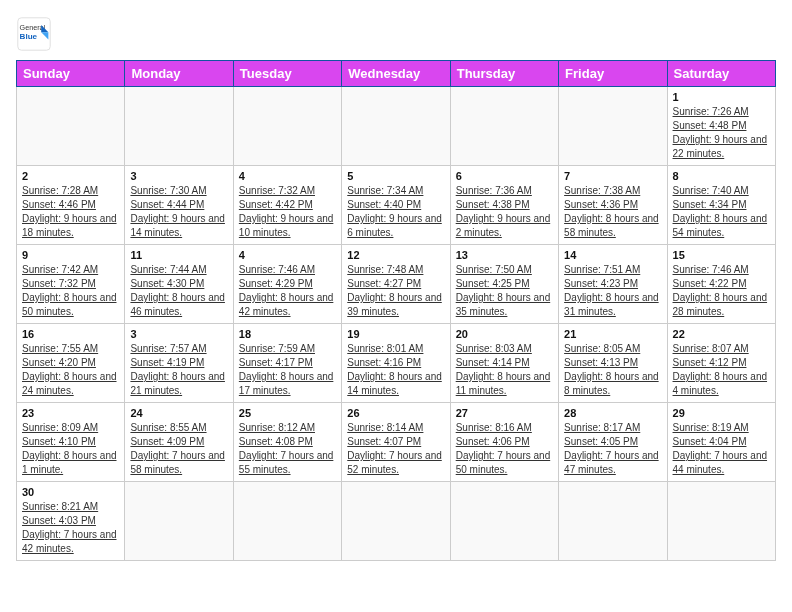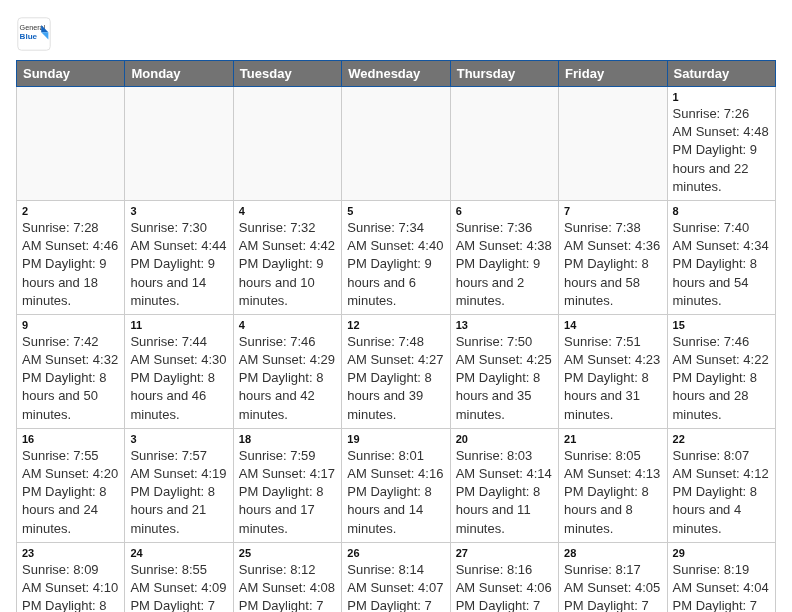--- a/index.html
+++ b/index.html
@@ -46,21 +46,21 @@
     .subtitle {
       font-size: 14px;
       color: #444;
     }
     .calendar {
       width: 100%;
       border-collapse: collapse;
       border: 1px solid #ccc;
     }
     .calendar th {
-      background-color: #737373;
+      background-color: #d946ef;
       color: #fff;
       text-align: left;
       padding: 5px 6px;
       font-size: 13px;
       border: 1px solid #1255a0;
     }
     .calendar td {
       vertical-align: top;
       border: 1px solid #ccc;
       padding: 4px 5px;
@@ -75,22 +75,23 @@
     }
     .day-number {
       font-weight: bold;
       font-size: 11px;
       display: block;
       margin-bottom: 2px;
       color: #111;
     }
     .day-info {
       line-height: 1.4;
-      font-size: 13px;
+      font-size: 10px;
       color: #333;
+      text-decoration: underline;
     }
     .last-row td {
       border-bottom: 1px solid #ccc;
     }
   </style>
 </head>
 <body>
 
 <div class="header-section">
   <div class="logo">
@@ -190,21 +191,21 @@
           <div class="day-info">Sunrise: 7:40 AM
 Sunset: 4:34 PM
 Daylight: 8 hours
 and 54 minutes.</div>
         </td>
       </tr>
       <tr>
         <td>
           <span class="day-number">9</span>
           <div class="day-info">Sunrise: 7:42 AM
-Sunset: 4:32 PM
+Sunset: 7:32 PM
 Daylight: 8 hours
 and 50 minutes.</div>
         </td>
         <td>
           <span class="day-number">11</span>
           <div class="day-info">Sunrise: 7:44 AM
 Sunset: 4:30 PM
 Daylight: 8 hours
 and 46 minutes.</div>
         </td>
@@ -339,14 +340,29 @@
 and 47 minutes.</div>
         </td>
         <td>
           <span class="day-number">29</span>
           <div class="day-info">Sunrise: 8:19 AM
 Sunset: 4:04 PM
 Daylight: 7 hours
 and 44 minutes.</div>
         </td>
       </tr>
+      <tr class="last-row">
+        <td>
+          <span class="day-number">30</span>
+          <div class="day-info">Sunrise: 8:21 AM
+Sunset: 4:03 PM
+Daylight: 7 hours
+and 42 minutes.</div>
+        </td>
+        <td class="empty"></td>
+        <td class="empty"></td>
+        <td class="empty"></td>
+        <td class="empty"></td>
+        <td class="empty"></td>
+        <td class="empty"></td>
+      </tr>
     </tbody>
 </table>
 
 </body></html>

